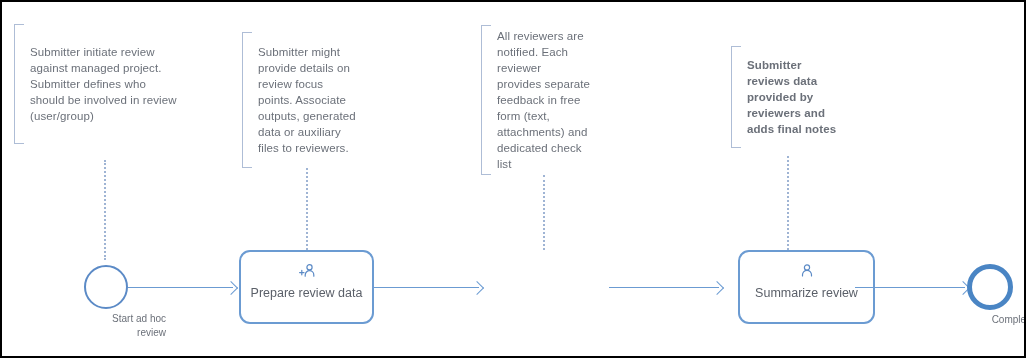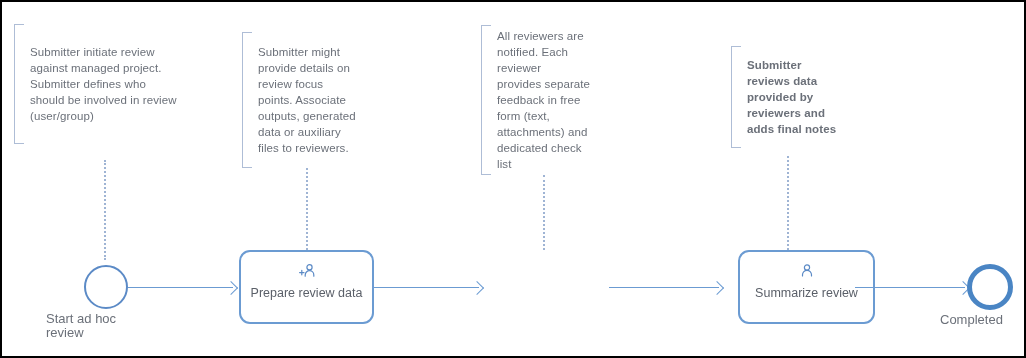--- a/index.html
+++ b/index.html
@@ -64,23 +64,23 @@
   }
   .event-start {
     border: 2px solid #5b8ac6;
   }
   .event-end {
     border: 5px solid #4a85c4;
   }
   .event-label {
     position: absolute;
     color: #6b7079;
-    font-size: 13px;
+    font-size: 10px;
     line-height: 14px;
-    text-align: left;
+    text-align: right;
     white-space: pre-line;
   }
 
   .task {
     position: absolute;
     box-sizing: border-box;
     background: #ffffff;
     border: 2px solid #6b9bd2;
     border-radius: 11px;
     display: flex;

